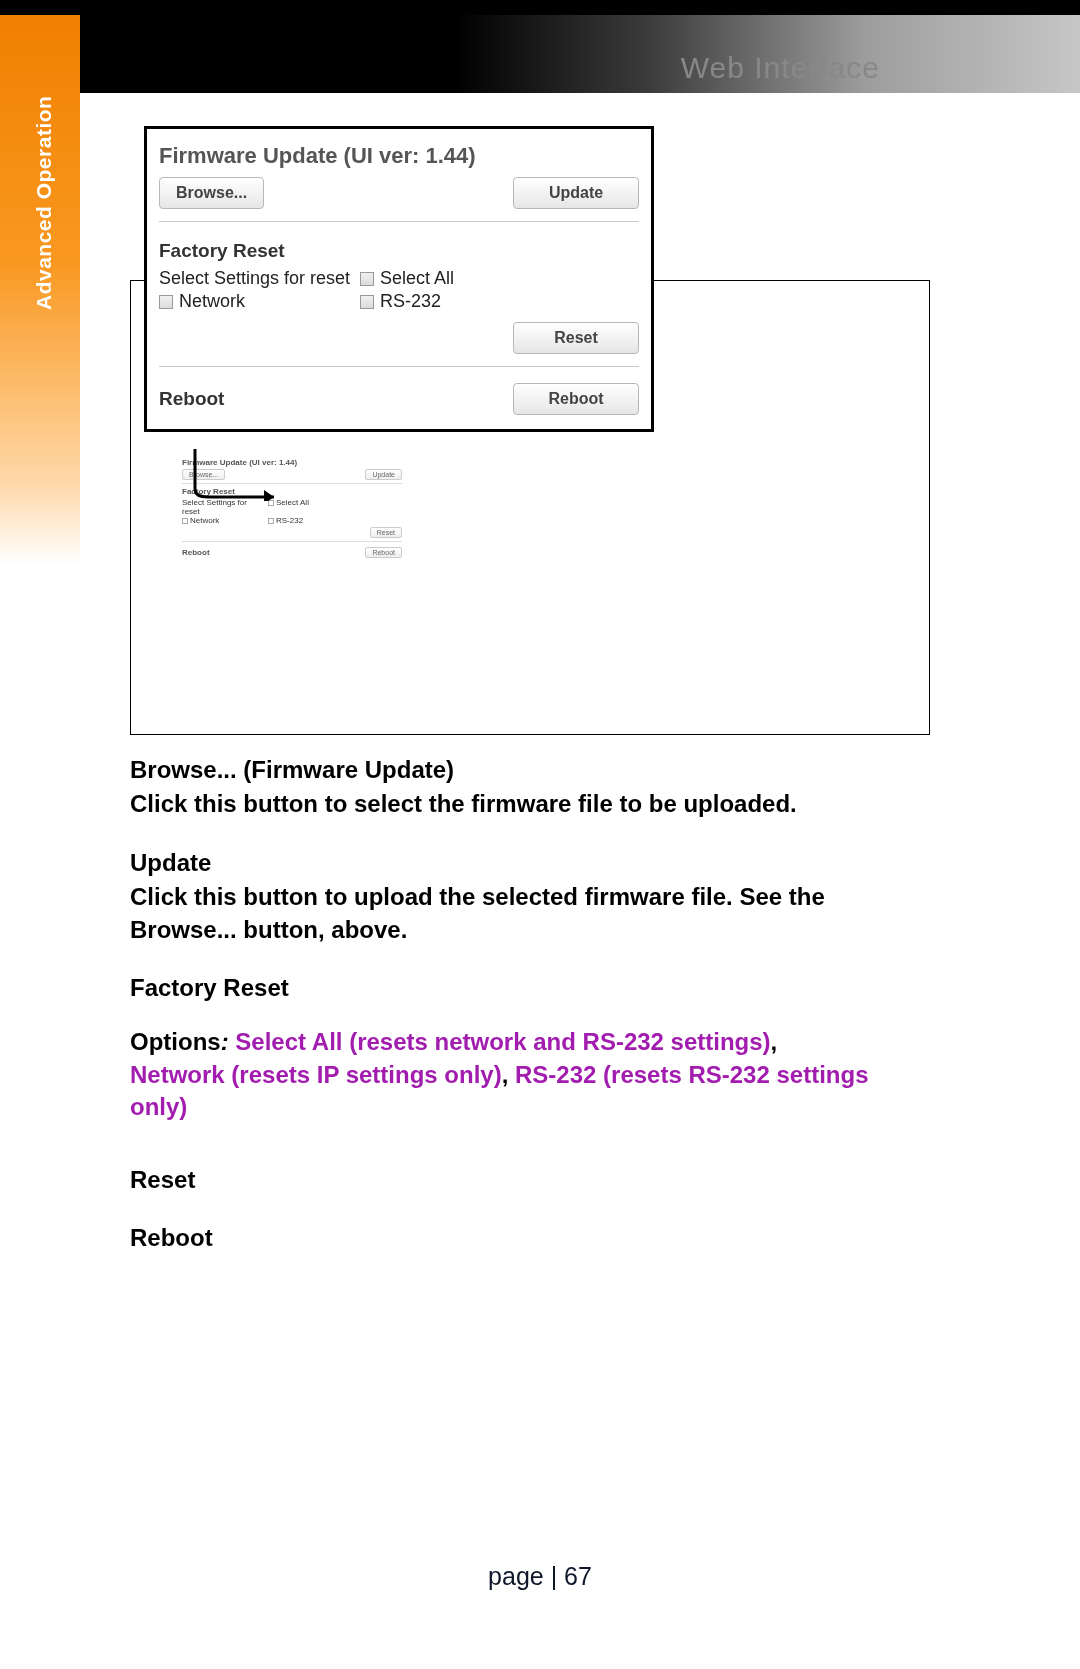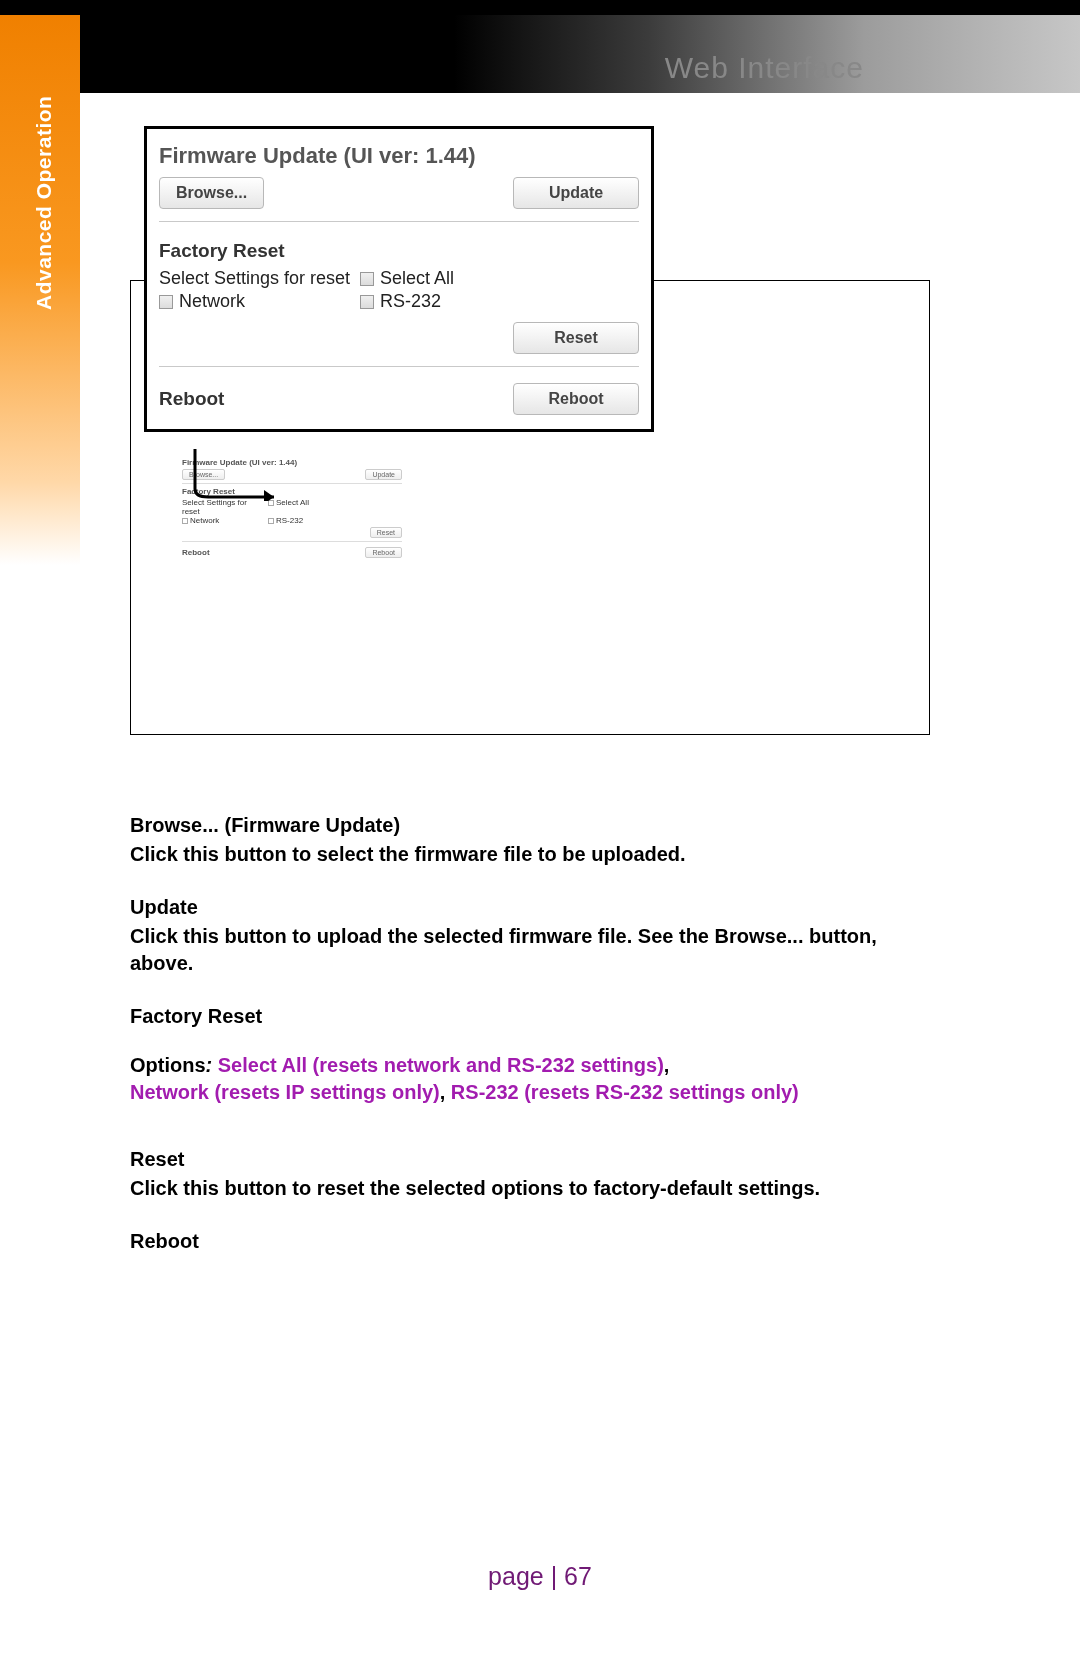--- a/index.html
+++ b/index.html
@@ -1,19 +1,19 @@
 <!DOCTYPE html>
 <html><head>
 <meta charset="utf-8">
 <style>
 * { margin:0; padding:0; box-sizing:border-box; }
 body { font-family: Arial, Helvetica, sans-serif; background:#fff; width:1080px; height:1669px; position:relative; overflow:hidden; }
 .black-stripe { position:absolute; top:0; left:0; width:1080px; height:15px; background:#000; }
 .top-bar { position:absolute; top:15px; left:0; width:1080px; height:78px; background:linear-gradient(90deg, #000 0%, #000 42%, #3b3b3b 60%, #9c9c9c 80%, #c7c7c7 100%); }
-.top-bar-title { position:absolute; right:216px; top:36px; color:#888; font-size:30px; letter-spacing:1px; font-family:"Helvetica Neue", Arial, sans-serif; font-weight:300; }
+.top-bar-title { position:absolute; right:200px; top:36px; color:#888; font-size:30px; letter-spacing:1px; font-family:"Helvetica Neue", Arial, sans-serif; font-weight:300; }
 .side-tab { position:absolute; top:15px; left:0; width:80px; height:550px; background:linear-gradient(180deg, #f08000 0%, #f99820 45%, #ffd8a8 85%, #ffffff 100%); }
 .side-tab-text { position:absolute; left:32px; top:295px; transform:rotate(-90deg); transform-origin:left top; color:#fff; font-weight:bold; font-size:21px; white-space:nowrap; letter-spacing:0.5px; }
 
 
 .panel { position:absolute; left:144px; top:126px; width:510px; border:3px solid #000; background:#fff; padding:0; }
 .panel-section { padding:8px 12px 10px 12px; }
 .panel-title { color:#555; font-weight:bold; font-size:22px; margin:6px 0 8px 0; }
 .panel-sub { color:#333; font-weight:bold; font-size:19px; margin:4px 0 6px 0; }
 .btn { display:inline-block; min-width:104px; padding:6px 16px; border:1px solid #b8b8b8; border-radius:4px; background:linear-gradient(#ffffff,#e6e6e6); color:#444; font-size:16px; font-weight:bold; text-align:center; box-shadow:0 1px 0 rgba(255,255,255,0.6) inset; cursor:pointer; }
 .btn-update, .btn-reset, .btn-reboot { min-width:126px; }
@@ -33,28 +33,28 @@
 .mini-row { display:flex; justify-content:space-between; align-items:center; }
 .mini-row-inner { display:flex; gap:4px; }
 .mini-cb { display:inline-block; width:6px; height:6px; border:1px solid #aaa; vertical-align:middle; margin-right:2px; }
 .mini-divider { border-bottom:1px solid #ddd; margin:3px 0; }
 .mini-right { display:flex; justify-content:flex-end; margin-top:2px; }
 
 
 .callout { position:absolute; left:190px; top:449px; width:100px; height:52px; z-index:3; }
 
 
-.doc-body { position:absolute; left:130px; top:786px; width:800px; font-size:20px; color:#000; line-height:1.35; }
+.doc-body { position:absolute; left:130px; top:728px; width:800px; font-size:24px; color:#000; line-height:1.35; }
 .doc-body .heading { font-weight:bold; margin-top:26px; }
 .doc-body p { margin:2px 0;font-weight:bold; }
 .blue { color:#a21caf; }
 .italic { font-style:italic; }
 
 
-.page-number { position:absolute; bottom:78px; width:1080px; text-align:center; font-size:25px; color:#701a75; }
+.page-number { position:absolute; bottom:78px; width:1080px; text-align:center; font-size:25px; color:#0f172a; }
 </style>
 </head>
 <body>
 
 <div class="black-stripe"></div>
 <div class="top-bar">
   <div class="top-bar-title">Web Interface</div>
 </div>
 <div class="side-tab">
   <div class="side-tab-text">Advanced Operation</div>
@@ -134,18 +134,17 @@
     <span>Click this button to upload the selected firmware file.  See the </span><b>Browse...</b><span> button, above.</span>
   </p>
 
   <p class="heading">Factory Reset</p>
   <p style="margin-top:22px">
     <span>Options</span><span class="italic">: </span><span class="blue">Select All (resets network and RS-232 settings)</span><span>, </span><br>
     <span class="blue">Network (resets IP settings only)</span><span>, </span> <span class="blue">RS-232 (resets RS-232 settings only)</span>
   </p>
 
   <p class="heading" style="margin-top:40px">Reset</p>
-  <p>Click this button to reset the selected options to factory-default settings.</p>
 
   <p class="heading">Reboot</p>
 </div>
 
 <div class="page-number">page | 67</div>
 
 </body></html>

